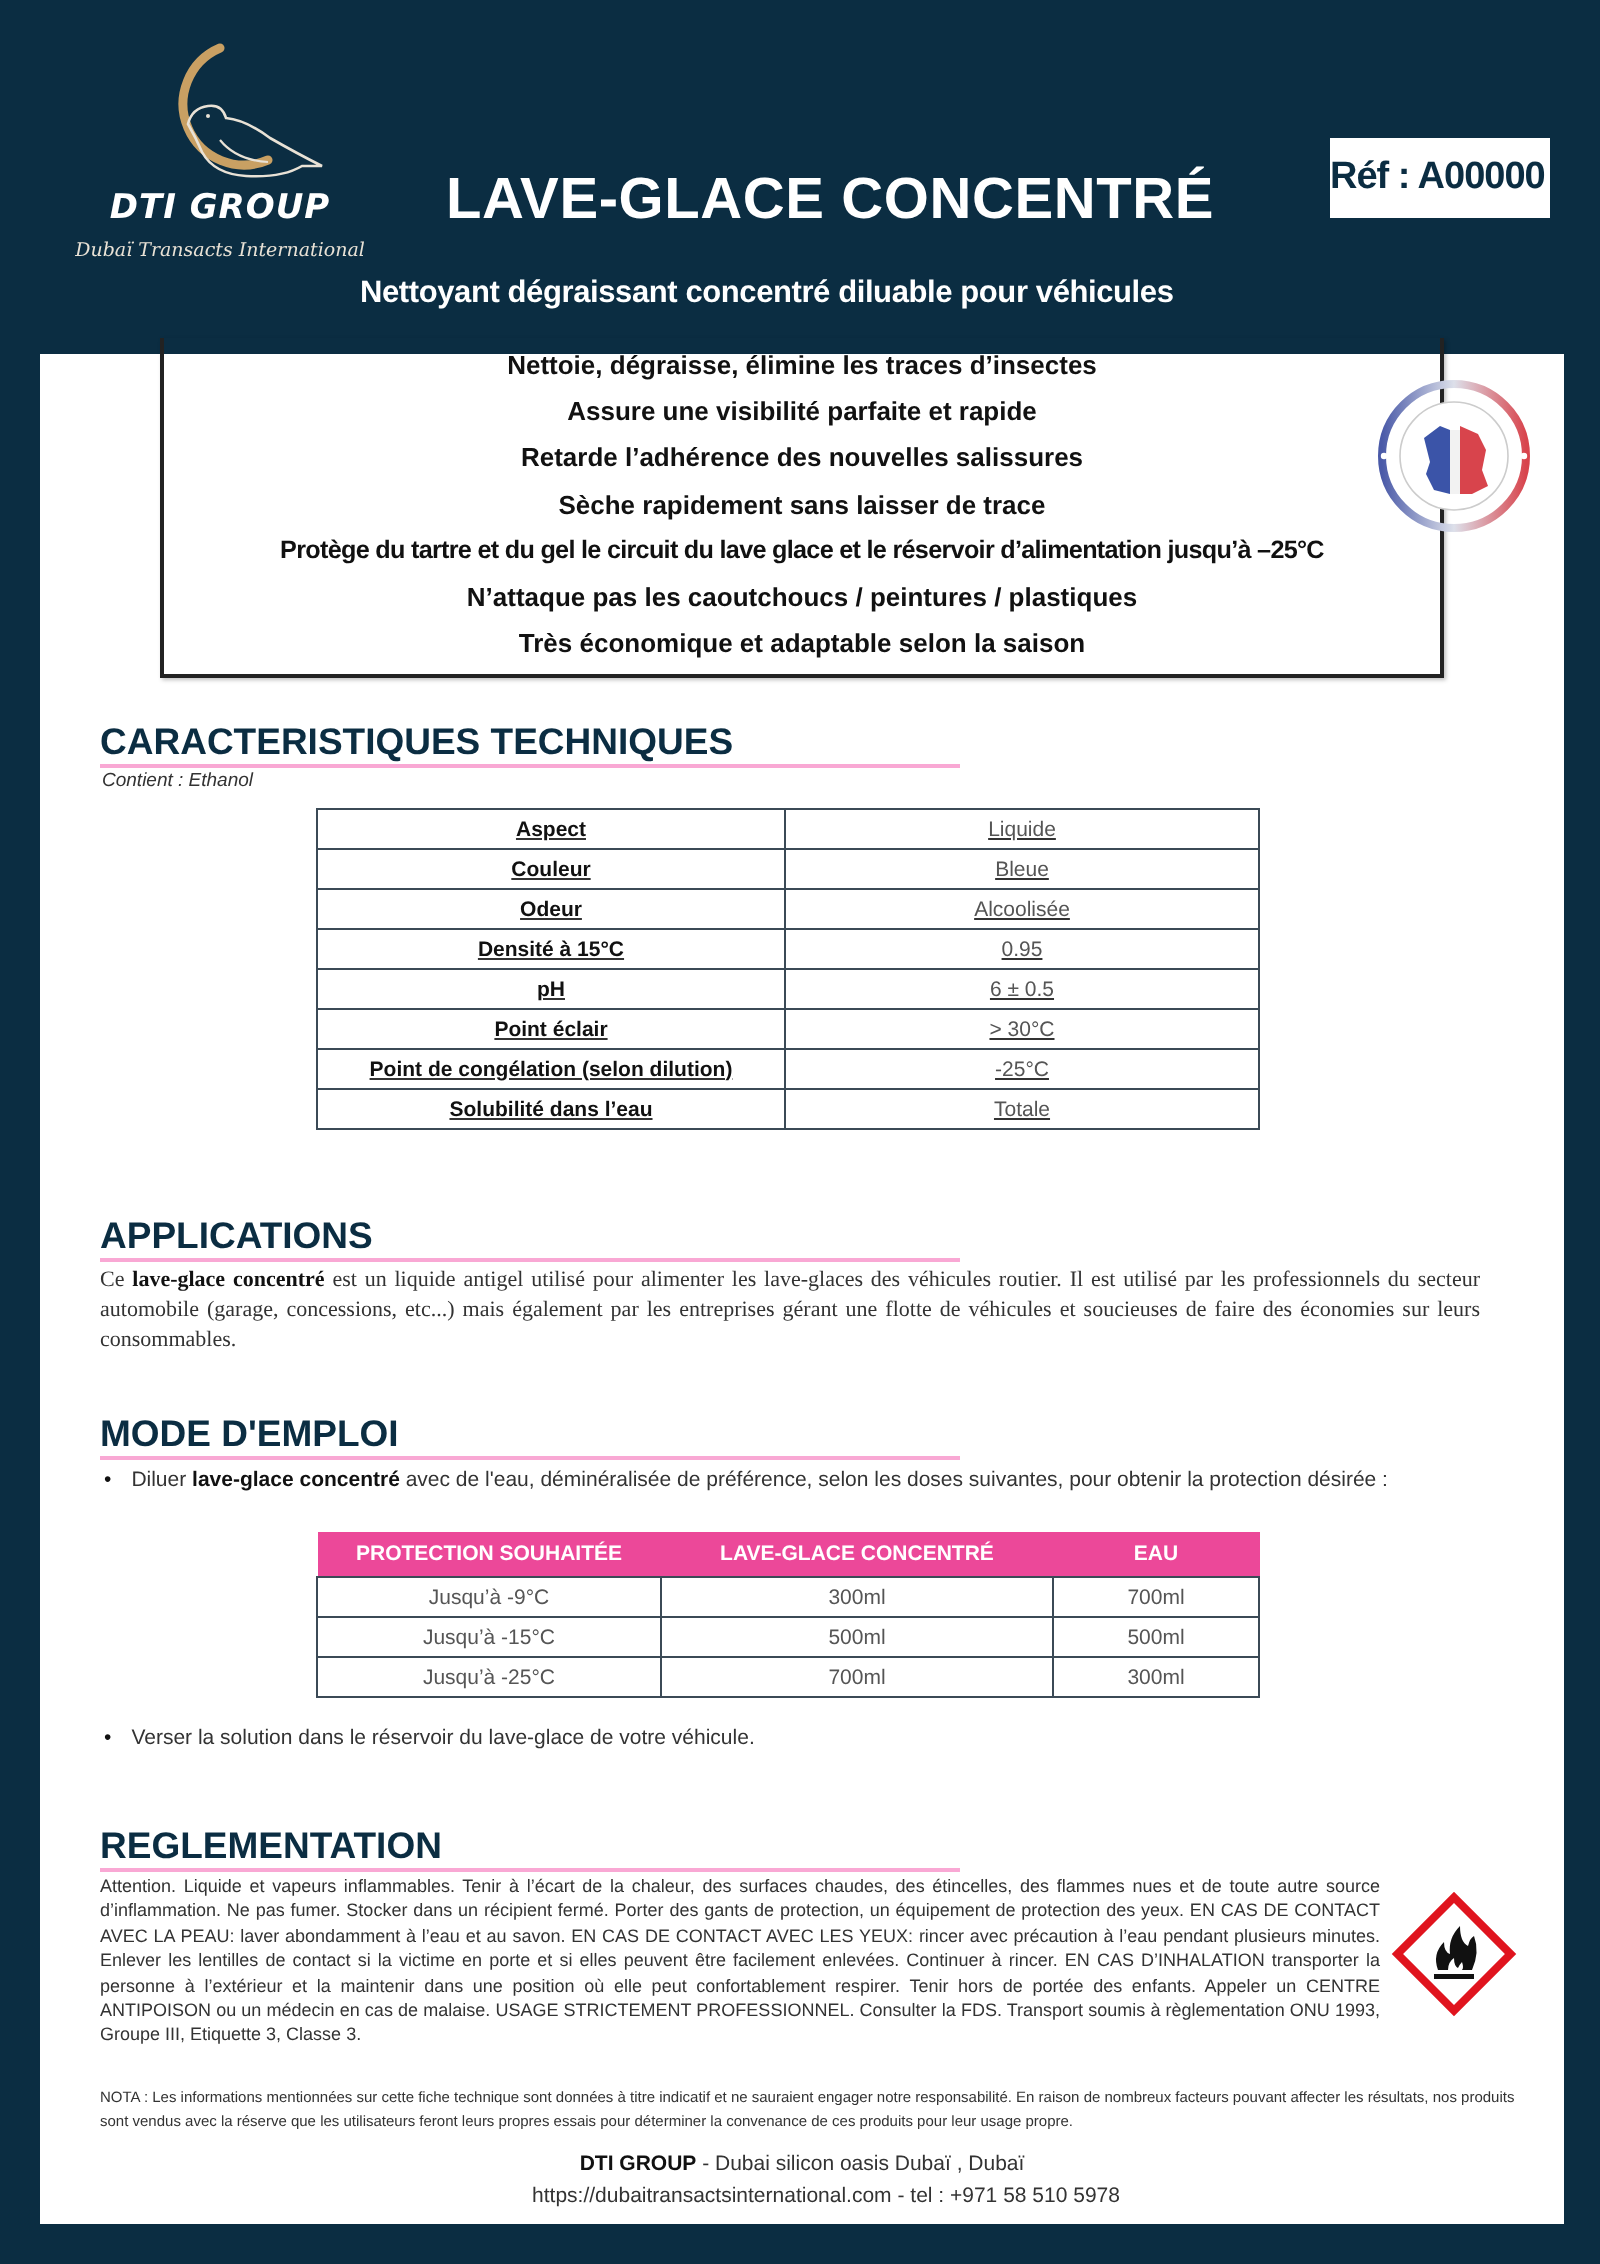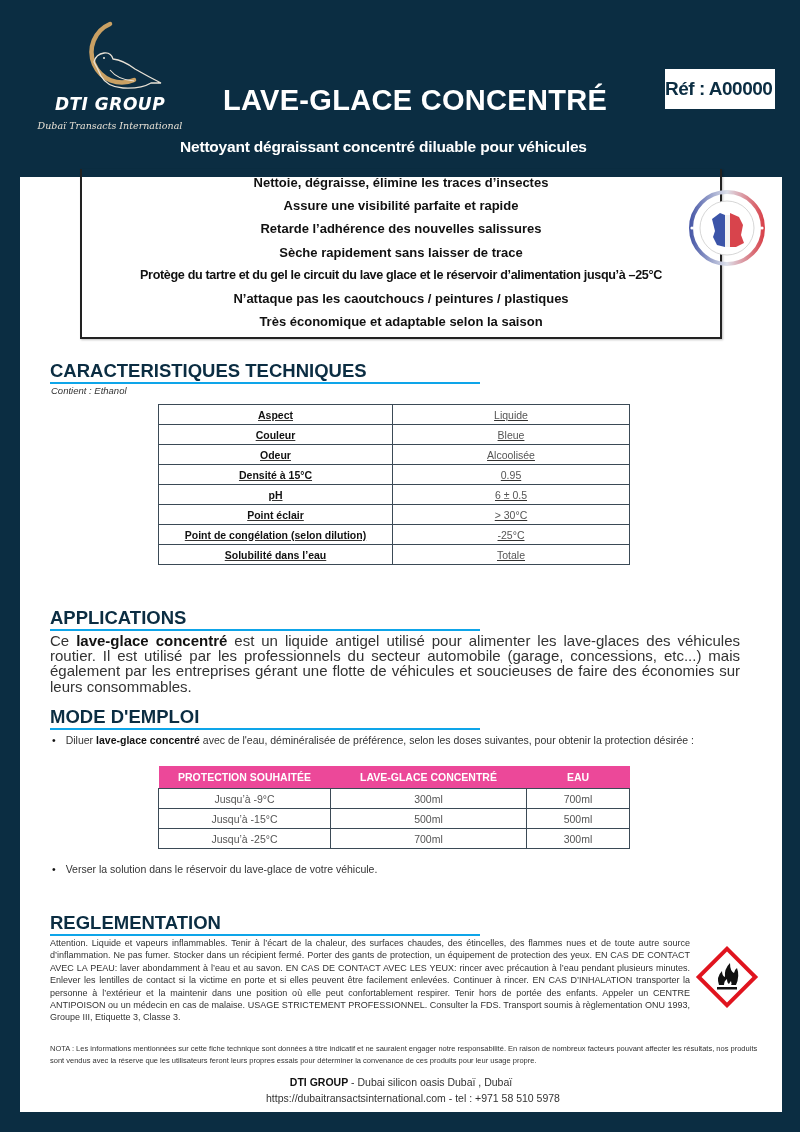--- a/index.html
+++ b/index.html
@@ -18,28 +18,28 @@
   .ref { position:absolute; left:665px; top:69px; width:110px; height:40px; background:#fff; color:#0b2d42;
          font-weight:bold; font-size:19px; line-height:40px; text-align:left; letter-spacing:-0.5px; }
   .page { position:absolute; left:20px; top:177px; width:762px; height:935px; background:#fff; }
   .features { position:absolute; left:60px; top:-8px; width:638px; height:168px;
               border-left:2px solid #222; border-right:2px solid #222; border-bottom:2px solid #222;
               box-shadow:1px 1px 2px rgba(0,0,0,0.25); }
   .features div { text-align:center; font-weight:bold; color:#111; font-size:13px; height:23.2px; line-height:23.2px; }
   .features .f-first { margin-top:2px; }
   .badge { position:absolute; left:668px; top:12px; width:78px; height:78px; }
   .section-title { position:absolute; left:30px; font-weight:bold; font-size:18.5px; color:#0b2d42;
-                   width:430px; border-bottom:2px solid #0ea5e9; padding-bottom:0px; line-height:22px; }
+                   width:430px; border-bottom:2px solid #f9a8d4; padding-bottom:0px; line-height:22px; }
   .contient { position:absolute; left:31px; top:208px; font-size:9.5px; font-style:italic; color:#333; }
   table { border-collapse:collapse; }
   .tech { position:absolute; left:138px; top:227px; width:472px;text-decoration:underline; }
   .tech td { border:1.5px solid #3b4a56; height:19px; font-size:10.5px; text-align:center; padding:0; }
   .tech td.k { font-weight:bold; color:#111; width:233px; }
   .tech td.v { color:#555; }
-  .para { position:absolute; left:30px; width:690px; font-size:15px; line-height:15.2px; color:#333; text-align:justify; }
+  .para { position:absolute; left:30px; width:690px; font-size:11px; line-height:15.2px; color:#333; text-align:justify;font-family:Liberation Serif, serif; }
   .para b { color:#111; }
   .bullet { position:absolute; left:32px; font-size:10.5px; color:#333; }
   .bullet::before { content:"•"; margin-right:10px; color:#111; }
   .dose { position:absolute; left:138px; top:589px; width:472px; }
   .dose th { background:#ec4899; color:#fff; font-size:10.5px; font-weight:bold; height:22px; padding:0; }
   .dose td { border:1.5px solid #3b4a56; font-size:10.5px; color:#555; text-align:center; height:19px; padding:0; }
   .reg { position:absolute; left:30px; top:760px; width:640px; font-size:9px; line-height:12.4px; color:#333; text-align:justify; }
   .ghs { position:absolute; left:675px; top:768px; width:64px; height:64px; }
   .nota { position:absolute; left:30px; top:866px; width:710px; font-size:7.5px; line-height:11.5px; color:#333; }
   .footer1 { position:absolute; left:0; top:899px; width:762px; text-align:center; font-size:10.5px; color:#333; }

